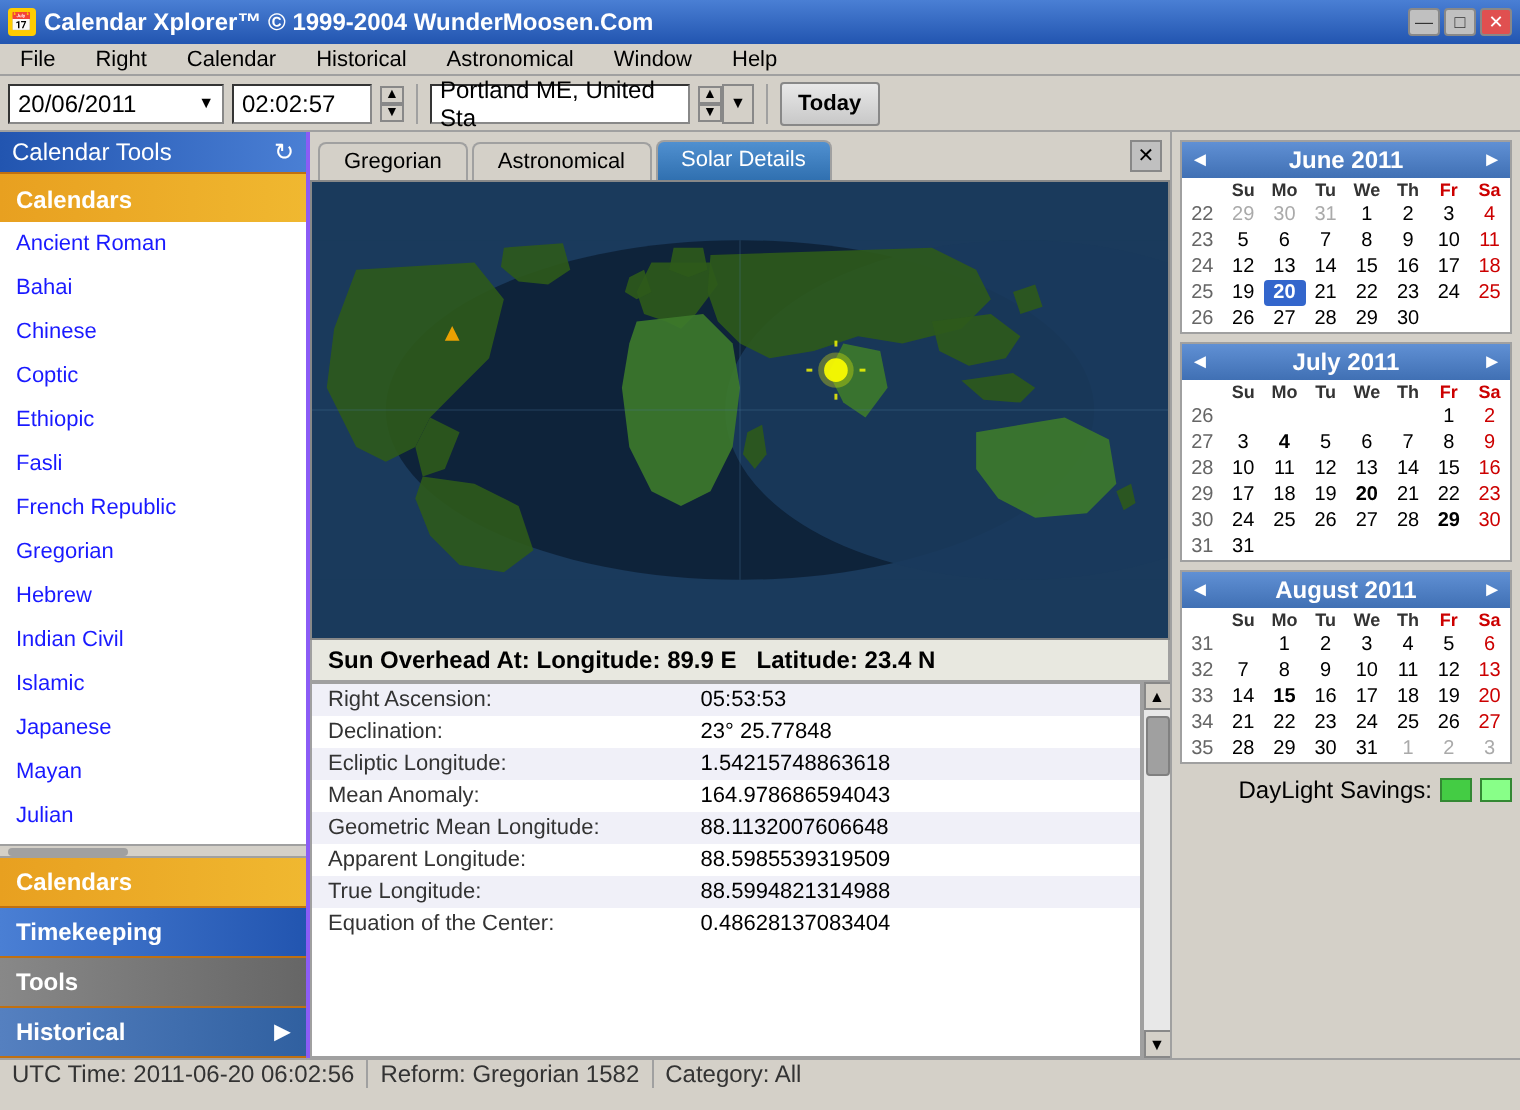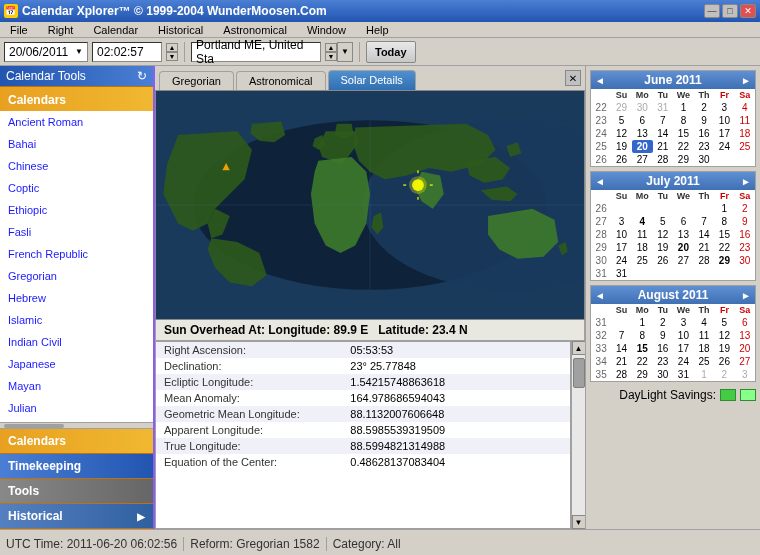--- a/index.html
+++ b/index.html
@@ -41,21 +41,21 @@
       height: 28px;
       display: flex;
       align-items: center;
       padding: 0 4px;
       gap: 4px;
     }
     .date-input {
       background: white;
       border: 1px inset #888;
       height: 20px;
-      width: 84px;
+      width: 108px;
       padding: 0 4px;
       font-size: 11px;
       display: flex;
       align-items: center;
       justify-content: space-between;
     }
     .time-input {
       background: white;
       border: 1px inset #888;
       height: 20px;
@@ -293,21 +293,21 @@
     }
     .dst-box { width: 16px; height: 12px; background: #44cc44; border: 1px solid #338833; }
     .dst-box2 { width: 16px; height: 12px; background: #88ff88; border: 1px solid #338833; }
 
     
     .status-bar {
       background: #d4d0c8;
       border-top: 1px solid #a0a0a0;
       height: 22px;
       display: flex;
-      align-items: flex-end;
+      align-items: flex-start;
       padding: 0 6px;
       font-size: 10px;
       color: #333;
     }
     .status-sep { width: 1px; height: 14px; background: #a0a0a0; margin: 0 6px; }
   </style>
 </head>
 <body>
 
 <div class="title-bar">
@@ -372,22 +372,22 @@
     <div class="sidebar-list">
       <div class="sidebar-list-item">Ancient Roman</div>
       <div class="sidebar-list-item">Bahai</div>
       <div class="sidebar-list-item">Chinese</div>
       <div class="sidebar-list-item">Coptic</div>
       <div class="sidebar-list-item">Ethiopic</div>
       <div class="sidebar-list-item">Fasli</div>
       <div class="sidebar-list-item">French Republic</div>
       <div class="sidebar-list-item">Gregorian</div>
       <div class="sidebar-list-item">Hebrew</div>
+      <div class="sidebar-list-item">Indian Civil</div>
       <div class="sidebar-list-item">Islamic</div>
-      <div class="sidebar-list-item">Indian Civil</div>
       <div class="sidebar-list-item">Japanese</div>
       <div class="sidebar-list-item">Mayan</div>
       <div class="sidebar-list-item">Julian</div>
     </div>
 
     <div style="height:6px;background:#d4d0c8;border-top:1px solid #a0a0a0;display:flex;align-items:center;padding:0 4px;">
       <div style="width:60px;height:4px;background:#a0a0a0;border-radius:2px;"></div>
     </div>
     <div class="sidebar-sections">
       <div class="sidebar-section-btn">

